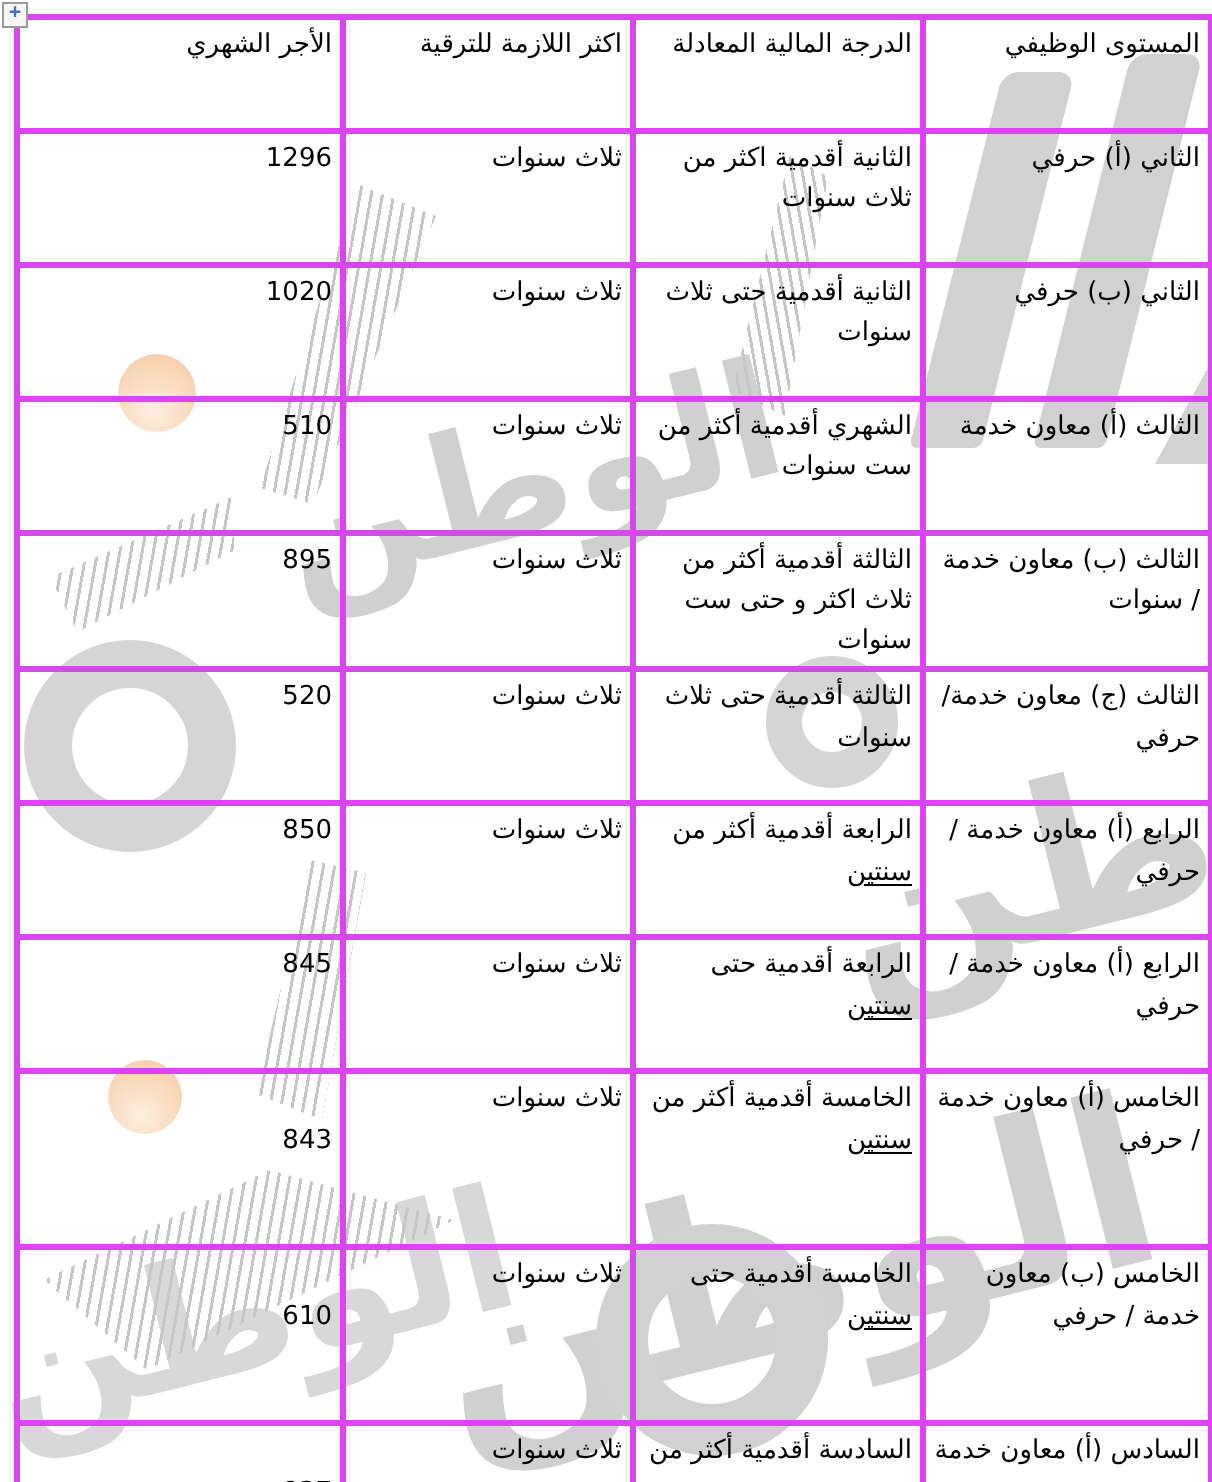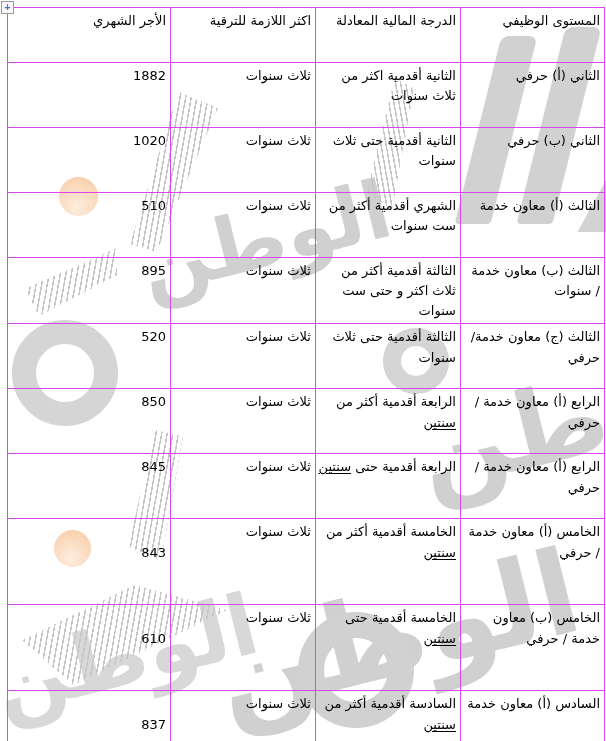--- a/index.html
+++ b/index.html
@@ -46,21 +46,21 @@
     border:1px solid #9a9a9a;background:#f7f7f7;color:#4472c4;
     font:bold 10px/9px "DejaVu Sans Mono",monospace;text-align:center;cursor:move;
   }
 
   
   table.wage-table{
     position:absolute;left:7px;top:7px;width:597px;z-index:2;
     border-collapse:collapse;table-layout:fixed;background:transparent;
   }
   .wage-table th,.wage-table td{
-    border:1px solid #d946ef;vertical-align:top;text-align:right;
+    border:3px solid #d946ef;vertical-align:top;text-align:right;
     padding:3px 4px 2px 2px;color:#000;overflow:hidden;
     font:13px/1.55 "DejaVu Sans",sans-serif;font-weight:400;
   }
   .wage-table thead th{height:49px;}
   .wage-table tbody td{height:59px;}
   .c-wage{font-weight:bold;padding-right:10px;}
   .c-wage span{direction:ltr;unicode-bidi:embed;}
   .wage-mid{padding-top:24px !important;}
   td u{text-underline-offset:2px;}
 </style>
@@ -104,21 +104,21 @@
           <th class="c-grade">الدرجة المالية المعادلة</th>
           <th class="c-period">اكثر اللازمة للترقية</th>
           <th class="c-wage">الأجر الشهري</th>
         </tr>
     </thead>
     <tbody id="table-body">
         <tr>
           <td class="c-level">الثاني (أ) حرفي</td>
           <td class="c-grade">الثانية أقدمية اكثر من ثلاث سنوات</td>
           <td class="c-period">ثلاث سنوات</td>
-          <td class="c-wage"><span>1882</span></td>
+          <td class="c-wage"><span>1296</span></td>
         </tr>
         <tr>
           <td class="c-level">الثاني (ب) حرفي</td>
           <td class="c-grade">الثانية أقدمية حتى ثلاث سنوات</td>
           <td class="c-period">ثلاث سنوات</td>
           <td class="c-wage"><span>1020</span></td>
         </tr>
         <tr>
           <td class="c-level">الثالث (أ) معاون خدمة</td>
           <td class="c-grade">الشهري أقدمية أكثر من ست سنوات</td>

